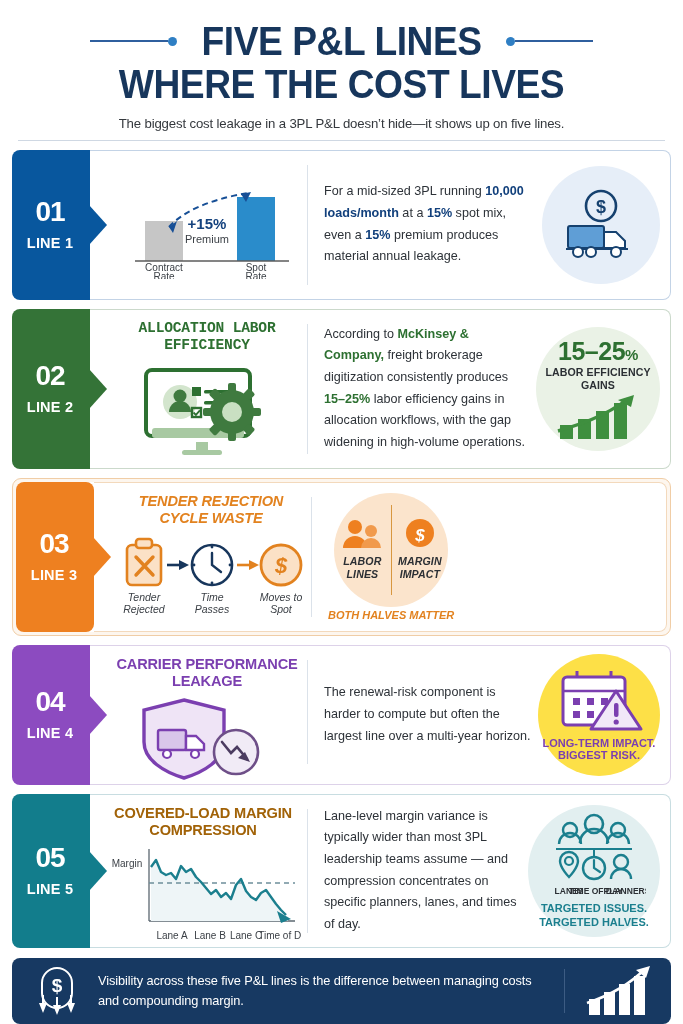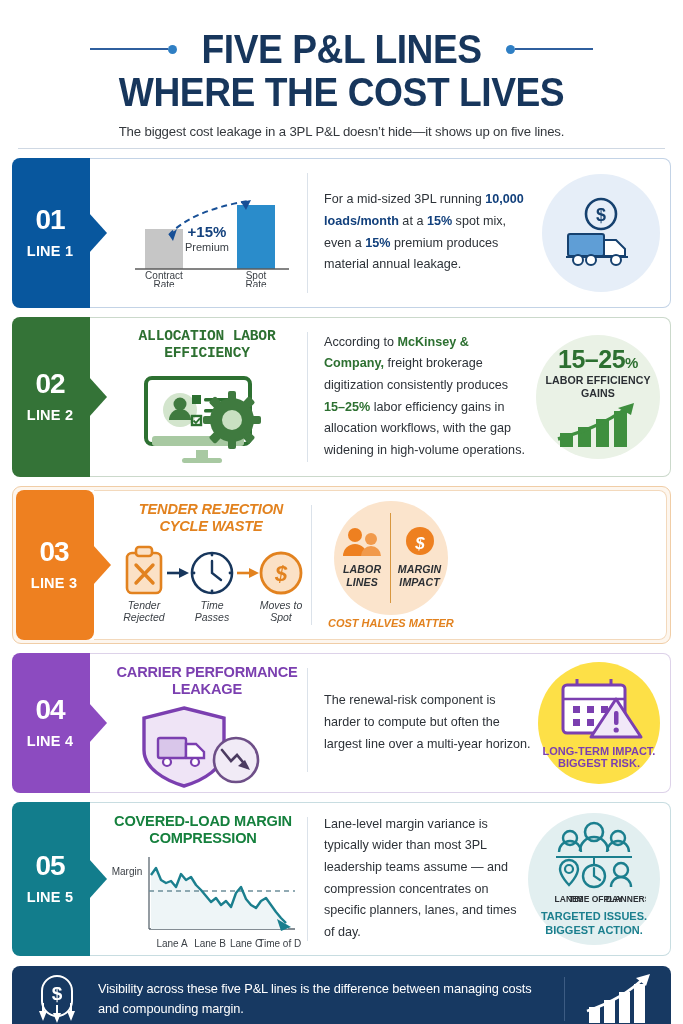--- a/index.html
+++ b/index.html
@@ -2,21 +2,21 @@
 <html><head>
 <meta charset="utf-8">
 <style>
   * { box-sizing: border-box; margin: 0; padding: 0; }
   html, body {
     width: 683px; height: 1024px;
     background: #ffffff;
     font-family: "Liberation Sans", sans-serif;
     overflow: hidden;
   }
-  .page { position: relative; width: 683px; height: 1024px; padding: 15px 12px; }
+  .page { position: relative; width: 683px; height: 1024px; padding: 7px 12px; }
 
   
   .header { padding-top: 14px; text-align: center; }
   .title-row {
     display: flex; align-items: center; justify-content: center;
     gap: 0px;
   }
   .deco { display: flex; align-items: center; }
   .deco .bar { width: 78px; height: 2.5px; background: #2f5f9e; }
   .deco .dot { width: 9px; height: 9px; border-radius: 50%; background: #2f7fc4; }
@@ -136,21 +136,21 @@
   .p3 .badge-circle { background:#fbe4cc; }
 
   .p4 .tab { background:#8c4bc0; color:#8c4bc0; }
   .p4 .tab .num, .p4 .tab .lbl { color:#fff; }
   .p4 .ptitle { color:#7b3fb0; }
   .p4 .body { border-color:#ddd2e9; }
   .p4 .badge-circle { background:#fde047; }
 
   .p5 .tab { background:#127d8c; color:#127d8c; }
   .p5 .tab .num, .p5 .tab .lbl { color:#fff; }
-  .p5 .ptitle { color:#15803d; }
+  .p5 .ptitle { color:#a16207; }
   .p5 .body { border-color:#c8dde1; }
   .p5 .badge-circle { background:#e2eff0; }
 
   
   .frame3 {
     border: 1px solid #f0cda6; border-radius: 9px;
     background: #fdf6ee; padding: 3px;
   }
   .frame3 .panel { margin-top:0; }
 
@@ -371,21 +371,21 @@
               <div style="width:1px;align-self:stretch;background:#d8973f;margin:12px 0;"></div>
               <div style="width:50%;display:flex;flex-direction:column;align-items:center;justify-content:center;">
                 <svg width="34" height="32" viewBox="0 0 34 32">
                   <circle cx="17" cy="15" r="14" fill="#ee8020"></circle>
                   <text x="17" y="23" text-anchor="middle" font-family="Liberation Sans, sans-serif" font-size="17" font-weight="bold" fill="#fff">$</text>
                 </svg>
                 <div class="cap" style="color:#2b2f34;margin-top:5px;">MARGIN</div>
                 <div class="cap" style="color:#2b2f34;">IMPACT</div>
               </div>
             </div>
-            <div class="under-cap" style="color:#e2821f;">COST HALVES MATTER</div>
+            <div class="under-cap" style="color:#e2821f;">BOTH HALVES MATTER</div>
           </div>
         </div>
       </div>
     </div>
   </div>
 
   <div class="panel p4">
     <div class="tab">
       <span class="num">04</span>
       <span class="lbl">LINE 4</span>
@@ -479,21 +479,21 @@
             </g>
             <g>
               <circle cx="79" cy="49" r="7" fill="none" stroke="#1b7f8e" stroke-width="2.4"></circle>
               <path d="M69 66 a10 10 0 0 1 20 0" fill="none" stroke="#1b7f8e" stroke-width="2.4"></path>
             </g>
             <text x="27" y="81" text-anchor="middle" font-family="Liberation Sans, sans-serif" font-size="8.5" font-weight="bold" fill="#2b2f34">LANES</text>
             <text x="54" y="81" text-anchor="middle" font-family="Liberation Sans, sans-serif" font-size="8.5" font-weight="bold" fill="#2b2f34">TIME OF DAY</text>
             <text x="85" y="81" text-anchor="middle" font-family="Liberation Sans, sans-serif" font-size="8.5" font-weight="bold" fill="#2b2f34">PLANNERS</text>
           </svg>
           <div class="under-cap" style="color:#1b7f8e;margin-top:3px;">TARGETED ISSUES.</div>
-          <div class="under-cap" style="color:#1b7f8e;">BIGGEST ACTION.</div>
+          <div class="under-cap" style="color:#1b7f8e;">TARGETED HALVES.</div>
         </div>
       </div>
     </div>
   </div>
 
   <div class="footer">
     <svg width="54" height="52" viewBox="0 0 54 52">
       <path d="M27 3 a15 15 0 0 1 15 15 v10 a15 15 0 0 1 -30 0 v-10 a15 15 0 0 1 15 -15 z" fill="none" stroke="#fff" stroke-width="2"></path>
       <text x="27" y="27" text-anchor="middle" font-family="Liberation Sans, sans-serif" font-size="19" font-weight="bold" fill="#fff">$</text>
       <path d="M13 30 v12" stroke="#fff" stroke-width="2"></path>

